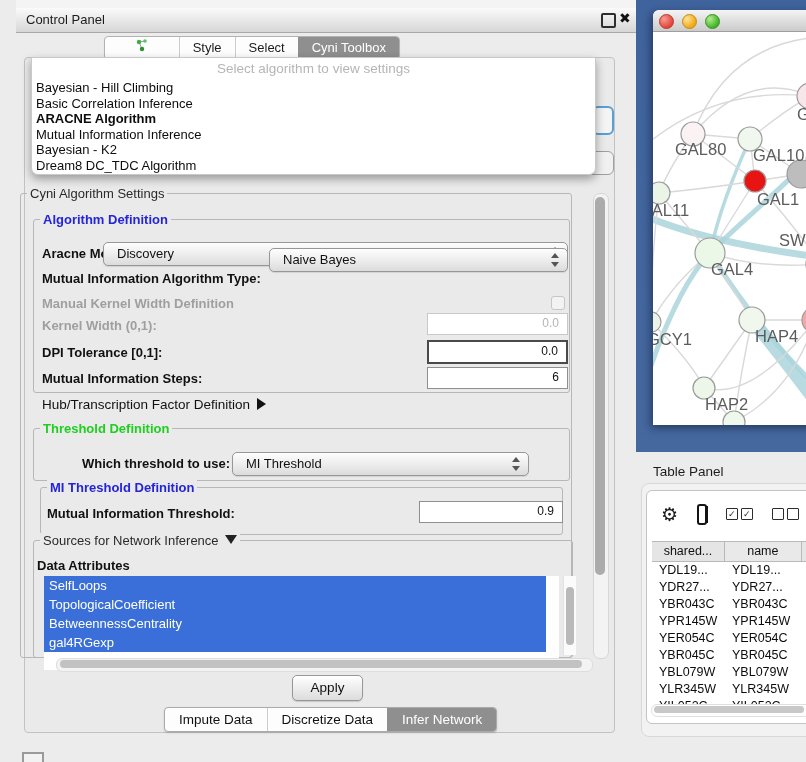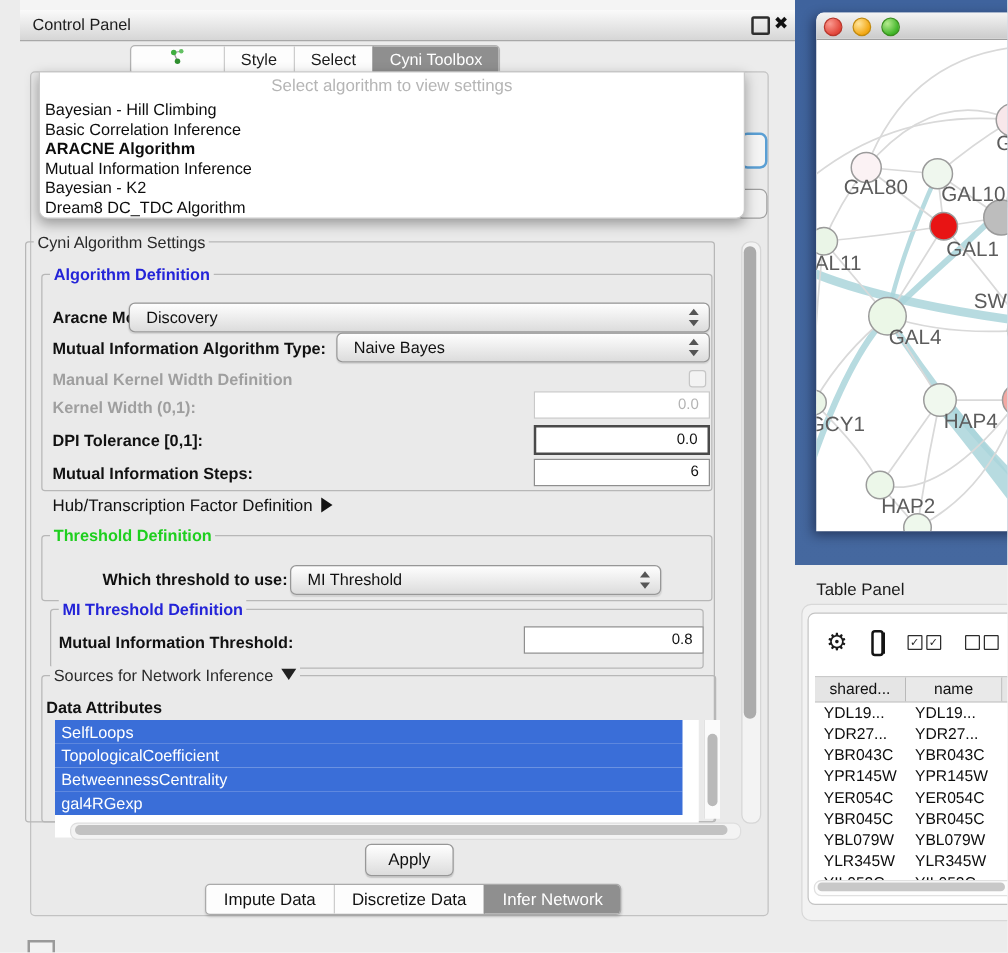--- a/index.html
+++ b/index.html
@@ -181,21 +181,21 @@
     <span class="group-label lbl-blue">Algorithm Definition</span>
   </div>
 
   <span class="flabel" style="left:42px;top:246px;">Aracne Mode:</span>
   <div class="combo" style="left:103px;top:242px;width:463px;">
     <span class="val">Discovery</span>
     <span class="arrows"></span>
   </div>
 
   <span class="flabel" style="left:42px;top:271px;">Mutual Information Algorithm Type:</span>
-  <div class="combo" style="left:269px;top:266px;width:297px;text-align:right;">
+  <div class="combo" style="left:269px;top:248px;width:297px;text-align:right;">
     <span class="val">Naive Bayes</span>
     <span class="arrows"></span>
   </div>
 
   <span class="flabel disabled" style="left:42px;top:296px;">Manual Kernel Width Definition</span>
   <span class="checkbox" style="left:551px;top:296px;"></span>
 
   <span class="flabel disabled" style="left:42px;top:318px;">Kernel Width (0,1):</span>
   <div class="tfield disabled" style="left:427px;top:313px;width:139px;">
     <span class="val">0.0</span>
@@ -220,21 +220,21 @@
   <div class="combo" style="left:232px;top:452px;width:295px;">
     <span class="val">MI Threshold</span>
     <span class="arrows"></span>
   </div>
 
   <div class="group" style="left:40px;top:487px;width:521px;height:46px;">
     <span class="group-label lbl-blue">MI Threshold Definition</span>
   </div>
   <span class="flabel" style="left:47px;top:506px;">Mutual Information Threshold:</span>
   <div class="tfield" style="left:419px;top:501px;width:142px;">
-    <span class="val">0.8</span>
+    <span class="val">0.9</span>
   </div>
 
   <div class="group" style="left:33px;top:540px;width:538px;height:116px;">
     <span class="group-label plain" style="font-weight:normal;"><span>Sources for Network Inference</span><span class="tri-down"></span></span>
   </div>
   <span class="flabel" style="left:37px;top:558px;">Data Attributes</span>
   <div class="attr-list" id="attr-list">
       <div class="attr-item selected">SelfLoops</div>
       <div class="attr-item selected">TopologicalCoefficient</div>
       <div class="attr-item selected">BetweennessCentrality</div>

